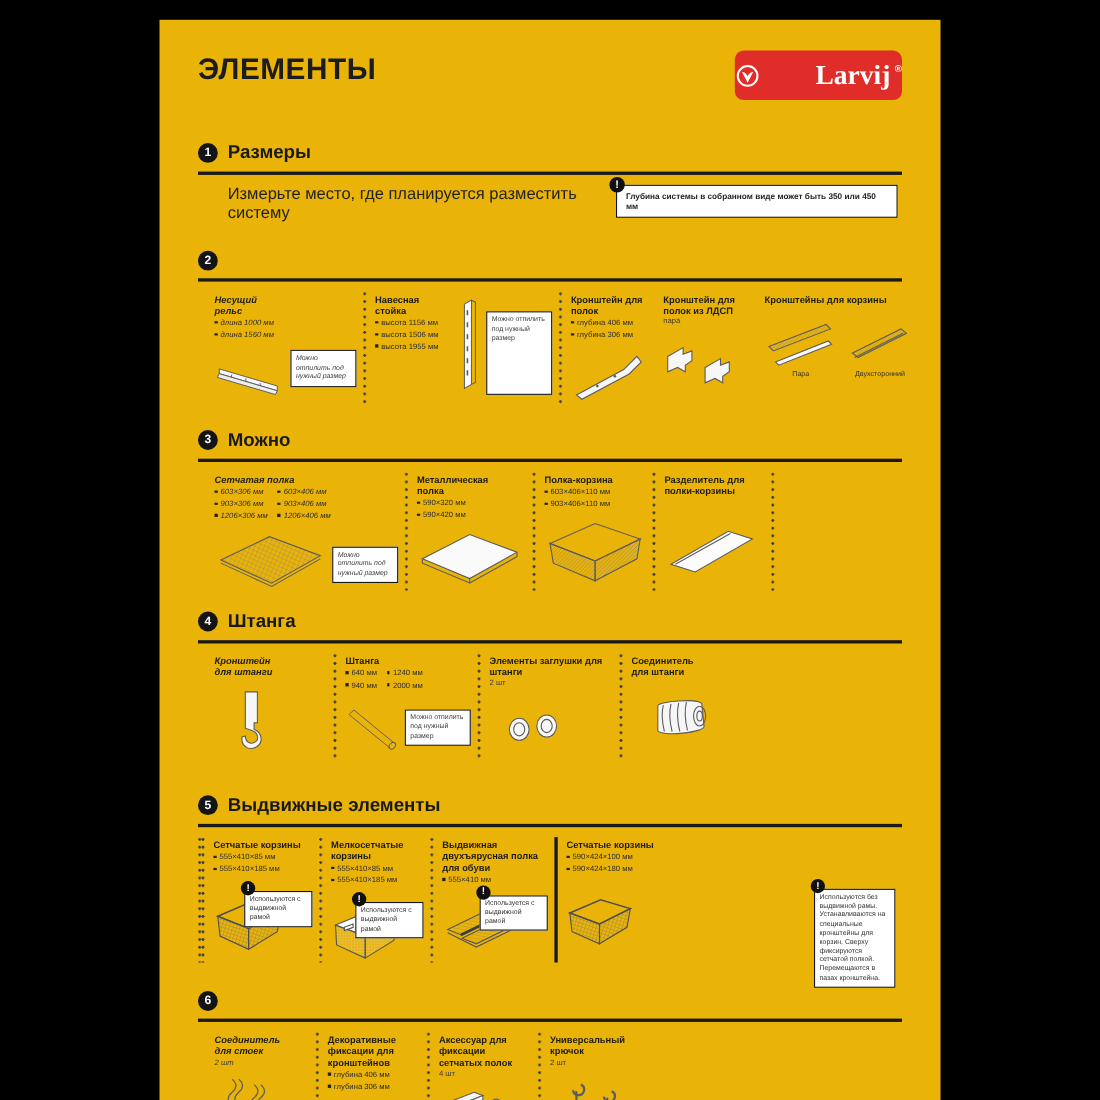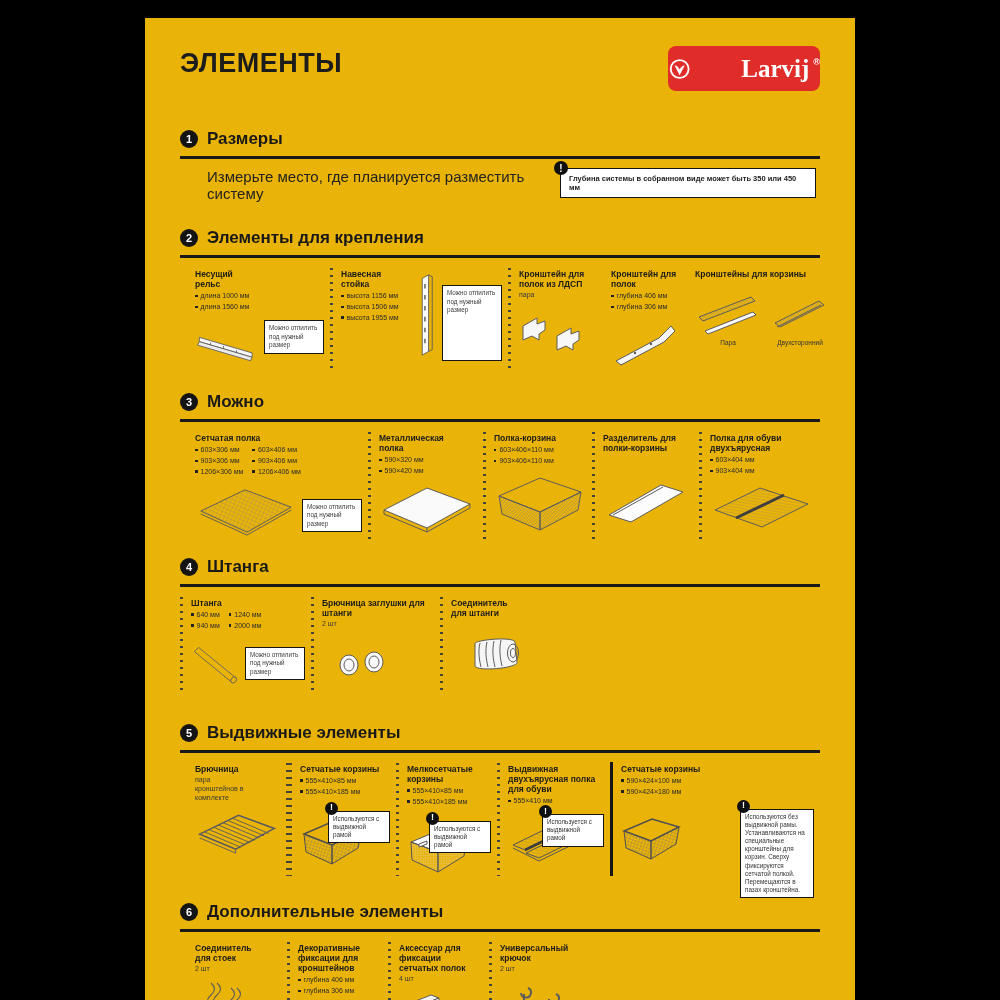--- a/index.html
+++ b/index.html
@@ -25,21 +25,21 @@
   .s1body{display:flex;align-items:flex-start;margin-top:9px;}
   .intro{font-size:15px;color:#222;padding-left:27px;flex:1;}
   .bignote{position:relative;border:1.5px solid #141414;font-size:7.5px;font-weight:bold;color:#222;
            padding:5px 8px;width:238px;margin-right:4px;background:#fff;}
   .bignote .bang{left:-7px;top:-8px;width:14px;height:14px;font-size:10px;}
   .bang{position:absolute;border-radius:50%;background:#101010;color:#fff;font-weight:bold;
         display:flex;align-items:center;justify-content:center;}
   
   .row{display:flex;margin-top:9px;}
   .col{box-sizing:border-box;padding:2px 6px 0 8px;}
-  .col.first{padding-left:15px;}
+  .col.first{padding-left:15px;font-style:italic;}
   .sep{width:3px;background-image:radial-gradient(circle at 1.5px 2px,#3d3d3d 1.1px,transparent 1.4px);
        background-size:3px 7px;background-repeat:repeat-y;flex:0 0 3px;}
   .sepS{width:3px;background:#161616;flex:0 0 3px;}
   .iname{font-size:8.5px;font-weight:bold;line-height:1.2;color:#1c1c1c;}
   .sizes{list-style:none;margin:2px 0 0;padding:0;font-size:7px;line-height:1.55;color:#2c2c2c;}
   .sizes li::before{content:"";display:inline-block;width:2.5px;height:2.5px;background:#222;
                     margin:0 3px 1px 0;vertical-align:middle;}
   .sizecols{display:flex;gap:9px;}
   .sub{font-size:7px;color:#3a3a3a;line-height:1.3;margin-top:1px;}
   .artrow{display:flex;align-items:flex-start;gap:5px;margin-top:7px;position:relative;}
@@ -82,21 +82,20 @@
       <div class="bignote">
         <div class="bang">!</div>
         <span>Глубина системы в собранном виде может быть 350 или 450 мм</span>
       </div>
     </div>
   </div>
 
   <div class="sec s2">
     <div class="shead">
       <div class="badge">2</div>
-      <div class="t">Элементы для крепления</div>
     </div>
     <div class="row r2">
       <div class="col first" style="width:150px">
         <div class="iname" style="max-width:62px">Несущий рельс</div>
         <ul class="sizes">
           <li>длина 1000 мм</li>
           <li>длина 1560 мм</li>
         </ul>
         <div class="artrow">
           <svg class="art" width="74" height="52" viewBox="0 0 74 52">
@@ -124,45 +123,45 @@
             <g fill="none" stroke="#5c5c5c" stroke-width="1">
               <path d="M9 6 L16 2 L16 86 L9 90 Z" fill="#fbfbfb"></path>
               <path d="M16 2 L20 4 L20 84 L16 86"></path>
               <path d="M12 12 v5 M12 24 v5 M12 36 v5 M12 48 v5 M12 60 v5 M12 72 v5" stroke-width="1.6"></path>
             </g>
           </svg>
           <div class="cutnote" style="margin-top:16px">Можно отпилить под нужный размер</div>
         </div>
       </div>
       <div class="sep"></div>
+      <div class="col" style="width:85px">
+        <div class="iname">Кронштейн для полок</div>
+        <ul class="sizes">
+          <li>глубина 406 мм</li>
+          <li>глубина 306 мм</li>
+        </ul>
+        <div class="artrow">
+          <svg class="art" width="70" height="46" viewBox="0 0 70 46">
+            <g fill="#f6f6f6" stroke="#5c5c5c" stroke-width="1">
+              <path d="M5 41 L48 18 L60 6 L64 11 L53 22 L10 45 Z"></path>
+            </g>
+            <circle cx="24" cy="33" r="1.2" fill="#5c5c5c"></circle>
+            <circle cx="40" cy="24" r="1.2" fill="#5c5c5c"></circle>
+          </svg>
+        </div>
+      </div>
       <div class="col" style="width:92px">
         <div class="iname">Кронштейн для полок из ЛДСП</div>
         <div class="sub">пара</div>
         <div class="artrow">
           <svg class="art" width="78" height="46" viewBox="0 0 78 46">
             <g fill="#f7f7f7" stroke="#5c5c5c" stroke-width="1">
               <path d="M4 20 L18 12 L18 18 L26 15 L26 24 L20 28 L20 34 L13 30 L4 34 Z"></path>
               <path d="M38 30 L52 22 L52 28 L60 25 L60 34 L54 38 L54 44 L47 40 L38 44 Z"></path>
             </g>
-          </svg>
-        </div>
-      </div>
-      <div class="col" style="width:85px">
-        <div class="iname">Кронштейн для полок</div>
-        <ul class="sizes">
-          <li>глубина 406 мм</li>
-          <li>глубина 306 мм</li>
-        </ul>
-        <div class="artrow">
-          <svg class="art" width="70" height="46" viewBox="0 0 70 46">
-            <g fill="#f6f6f6" stroke="#5c5c5c" stroke-width="1">
-              <path d="M5 41 L48 18 L60 6 L64 11 L53 22 L10 45 Z"></path>
-            </g>
-            <circle cx="24" cy="33" r="1.2" fill="#5c5c5c"></circle>
-            <circle cx="40" cy="24" r="1.2" fill="#5c5c5c"></circle>
           </svg>
         </div>
       </div>
       <div class="col" style="flex:1">
         <div class="iname">Кронштейны для корзины</div>
         <div class="artrow" style="gap:10px;margin-top:12px">
           <div class="figc">
             <svg class="art" width="66" height="46" viewBox="0 0 66 46">
               <defs>
                     <pattern id="pA" width="3.5" height="3.5" patternUnits="userSpaceOnUse">
@@ -274,49 +273,39 @@
         <div class="artrow" style="margin-top:22px">
           <svg class="art" width="88" height="48" viewBox="0 0 88 48">
             <g stroke="#5c5c5c" stroke-width="1" fill="#fcfcfc">
               <path d="M6 40 L58 10 L80 17 L28 47 Z"></path>
               <path d="M10 40 L60 12" fill="none"></path>
             </g>
           </svg>
         </div>
       </div>
       <div class="sep"></div>
-      <div class="col" style="flex:1">
-        <div class="iname">Полка для обуви двухъярусная</div>
-        <ul class="sizes">
-          <li>603×404 мм</li>
-          <li>903×404 мм</li>
-        </ul>
-        <div class="artrow">
-          <svg class="art" width="104" height="46" viewBox="0 0 104 46">
-            <defs>
-                  <pattern id="pE" width="3" height="3" patternUnits="userSpaceOnUse" patternTransform="rotate(100)">
-                    <path d="M0 0V3" stroke="#7e7e7e" stroke-width="0.5"></path>
-                  </pattern>
-                </defs>
-            <g stroke="#5c5c5c" stroke-width="1">
-              <path d="M5 26 L50 4 L98 20 L52 43 Z" fill="url(#pE)"></path>
-              <path d="M26 34 L74 11" stroke-width="3" stroke="#3f3f3f"></path>
-            </g>
-          </svg>
-        </div>
-      </div>
     </div>
   </div>
 
   <div class="sec s4">
     <div class="shead">
       <div class="badge">4</div>
       <div class="t">Штанга</div>
     </div>
     <div class="row r4">
+      <div class="col first" style="width:123px">
+        <div class="iname" style="max-width:62px">Кронштейн для штанги</div>
+        <div class="artrow" style="margin-top:10px;padding-left:14px">
+          <svg class="art" width="40" height="66" viewBox="0 0 40 66">
+            <g fill="#f7f7f7" stroke="#5c5c5c" stroke-width="1">
+              <path d="M14 3 h11 v28 h-3 v6 c7 3 9 12 2 16 c-7 4 -14 -1 -13 -9 l3 -1 c0 5 4 8 8 6 c5 -2 4 -9 -2 -11 l-6 -2 Z"></path>
+            </g>
+          </svg>
+        </div>
+      </div>
       <div class="sep"></div>
       <div class="col" style="width:128px">
         <div class="iname">Штанга</div>
         <div class="sizecols">
           <ul class="sizes">
             <li>640 мм</li>
             <li>940 мм</li>
           </ul>
           <ul class="sizes">
             <li>1240 мм</li>
@@ -329,21 +318,21 @@
               <path d="M4 10 L48 46 M9 5 L53 41"></path>
               <path d="M4 10 L9 5"></path>
               <ellipse cx="50.5" cy="43.5" rx="3" ry="4" transform="rotate(40 50.5 43.5)"></ellipse>
             </g>
           </svg>
           <div class="cutnote" style="margin-top:8px">Можно отпилить под нужный размер</div>
         </div>
       </div>
       <div class="sep"></div>
       <div class="col" style="width:126px">
-        <div class="iname">Брючница заглушки для штанги</div>
+        <div class="iname">Элементы заглушки для штанги</div>
         <div class="sub">2 шт</div>
         <div class="artrow" style="margin-top:16px;padding-left:10px">
           <svg class="art" width="62" height="38" viewBox="0 0 62 38">
             <g fill="#f8f8f8" stroke="#5c5c5c" stroke-width="1">
               <ellipse cx="17" cy="21" rx="9" ry="10"></ellipse>
               <ellipse cx="17" cy="21" rx="5" ry="6"></ellipse>
               <ellipse cx="42" cy="18" rx="9" ry="10"></ellipse>
               <ellipse cx="42" cy="18" rx="5" ry="6"></ellipse>
             </g>
           </svg>
@@ -365,33 +354,20 @@
       </div>
     </div>
   </div>
 
   <div class="sec s5">
     <div class="shead">
       <div class="badge">5</div>
       <div class="t">Выдвижные элементы</div>
     </div>
     <div class="row r5">
-      <div class="col first" style="width:106px">
-        <div class="iname">Брючница</div>
-        <div class="sub" style="max-width:58px">пара кронштейнов в комплекте</div>
-        <div class="artrow">
-          <svg class="art" width="90" height="56" viewBox="0 0 90 56">
-            <g fill="none" stroke="#5c5c5c" stroke-width="1">
-              <path d="M5 25 L46 5 L84 19 L43 41 Z" stroke-width="1.6"></path>
-              <path d="M5 25 L43 41 M10 22.6 L48 38.6 M15 20.2 L53 36.2 M20 17.8 L58 33.8 M25 15.4 L63 31.4 M30 13 L68 29 M35 10.6 L73 26.6 M40 8.2 L78 24.2 M46 5 L84 19"></path>
-              <path d="M5 29 L43 45 L43 41"></path>
-            </g>
-          </svg>
-        </div>
-      </div>
       <div class="sep"></div>
       <div class="sep"></div>
       <div class="col" style="width:104px">
         <div class="iname">Сетчатые корзины</div>
         <ul class="sizes">
           <li>555×410×85 мм</li>
           <li>555×410×185 мм</li>
         </ul>
         <div class="artrow" style="margin-top:16px">
           <div class="excl">
@@ -490,21 +466,20 @@
             </g>
           </svg>
         </div>
       </div>
     </div>
   </div>
 
   <div class="sec s6">
     <div class="shead">
       <div class="badge">6</div>
-      <div class="t">Дополнительные элементы</div>
     </div>
     <div class="row r6">
       <div class="col first" style="width:107px">
         <div class="iname" style="max-width:60px">Соединитель для стоек</div>
         <div class="sub">2 шт</div>
         <div class="artrow" style="padding-left:4px">
           <svg class="art" width="52" height="64" viewBox="0 0 52 64">
             <g fill="none" stroke="#5c5c5c" stroke-width="1.1">
               <path d="M12 3 q7 6 0 12 q-7 6 0 12 q7 6 0 12 q-7 6 0 12 q7 6 0 12"></path>
               <path d="M18 3 q7 6 0 12 q-7 6 0 12 q7 6 0 12 q-7 6 0 12 q7 6 0 12"></path>

